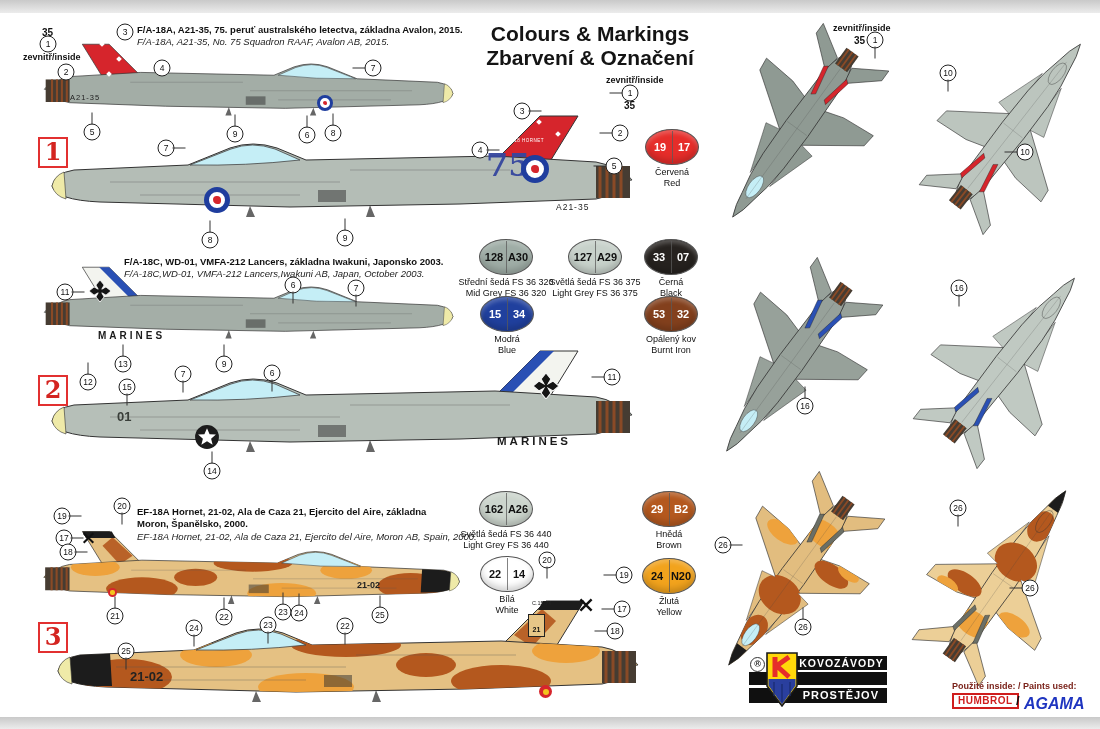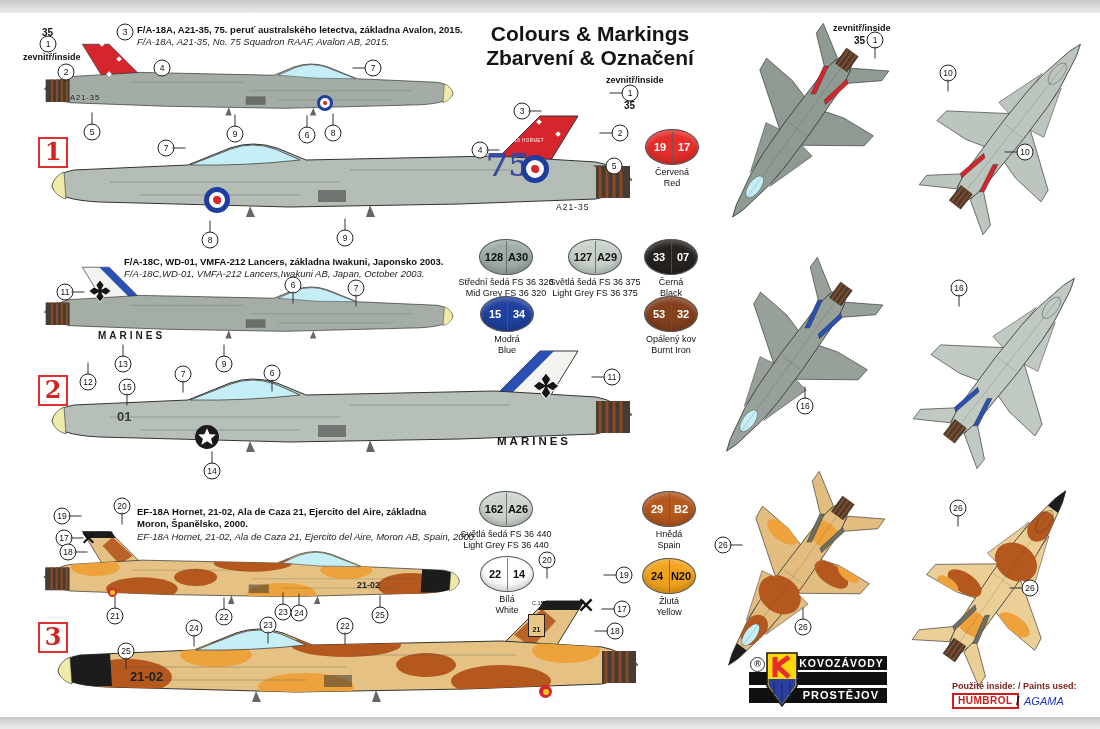--- a/index.html
+++ b/index.html
@@ -36,21 +36,21 @@
   .raaf{position:absolute;border-radius:50%;background:#fff;border-style:solid;border-color:#1f3d9e;z-index:3;}
   .raaf::after{content:'';position:absolute;inset:26%;background:#d6252c;border-radius:48% 52% 40% 56%;}
   .spain{position:absolute;border-radius:50%;background:#d6252c;z-index:3;}
   .spain::after{content:'';position:absolute;inset:27%;background:#f2c51d;border-radius:50%;}
   .tstar{position:absolute;width:4px;height:4px;background:#fff;transform:rotate(45deg);z-index:3;}
   .accode{position:absolute;color:#222;z-index:4;white-space:nowrap;}
   .bar{position:absolute;background:#101010;z-index:4;}
   .bartxt{color:#fff;font-weight:bold;font-size:11px;letter-spacing:1px;text-align:center;}
   .reg{position:absolute;width:13px;height:13px;border-radius:50%;font-size:9px;line-height:13px;text-align:center;color:#222;z-index:5;font-weight:bold;}
   .humbrol{position:absolute;border:2px solid #cf1d1d;color:#cf1d1d;font-weight:bold;font-size:10px;line-height:12px;padding:0 4px;z-index:5;letter-spacing:0.5px;}
-  .agama{position:absolute;color:#1f35c0;font-weight:normal;font-style:italic;font-size:11px;z-index:5;}
+  .agama{position:absolute;color:#1f35c0;font-weight:bold;font-style:italic;font-size:16px;z-index:5;}
   .slash{position:absolute;font-weight:bold;font-size:13px;color:#111;z-index:5;}
   .tailnum{position:absolute;font-family:"DejaVu Serif",serif;font-weight:bold;font-size:32px;color:#35469e;z-index:2;opacity:.95;}
   .tailtxt{position:absolute;color:#fff;font-size:4.5px;letter-spacing:.5px;z-index:3;text-align:center;}
   .badge{position:absolute;width:15px;height:21px;border:1px solid #222;background:#e7c687;z-index:3;font-size:7px;font-weight:bold;text-align:center;line-height:30px;color:#111;}
 </style>
 </head>
 <body>
 
 <svg width="0" height="0" style="position:absolute" aria-hidden="true">
   <defs>
@@ -404,21 +404,21 @@
     </div>
   </div>
   <div class="swatch" style="left:610px;top:491px">
     <div class="sw-oval" style="background: rgb(180, 88, 30); color: rgb(255, 255, 255);">
       <span class="half">29</span>
       <span class="sw-div"></span>
       <span class="half">B2</span>
     </div>
     <div class="sw-name">
       <div>Hnědá</div>
-      <div>Spain</div>
+      <div>Brown</div>
     </div>
   </div>
   <div class="swatch" style="left:448px;top:556px">
     <div class="sw-oval" style="background: rgb(255, 255, 255); color: rgb(16, 16, 16);">
       <span class="half">22</span>
       <span class="sw-div"></span>
       <span class="half">14</span>
     </div>
     <div class="sw-name">
       <div>Bílá</div>

